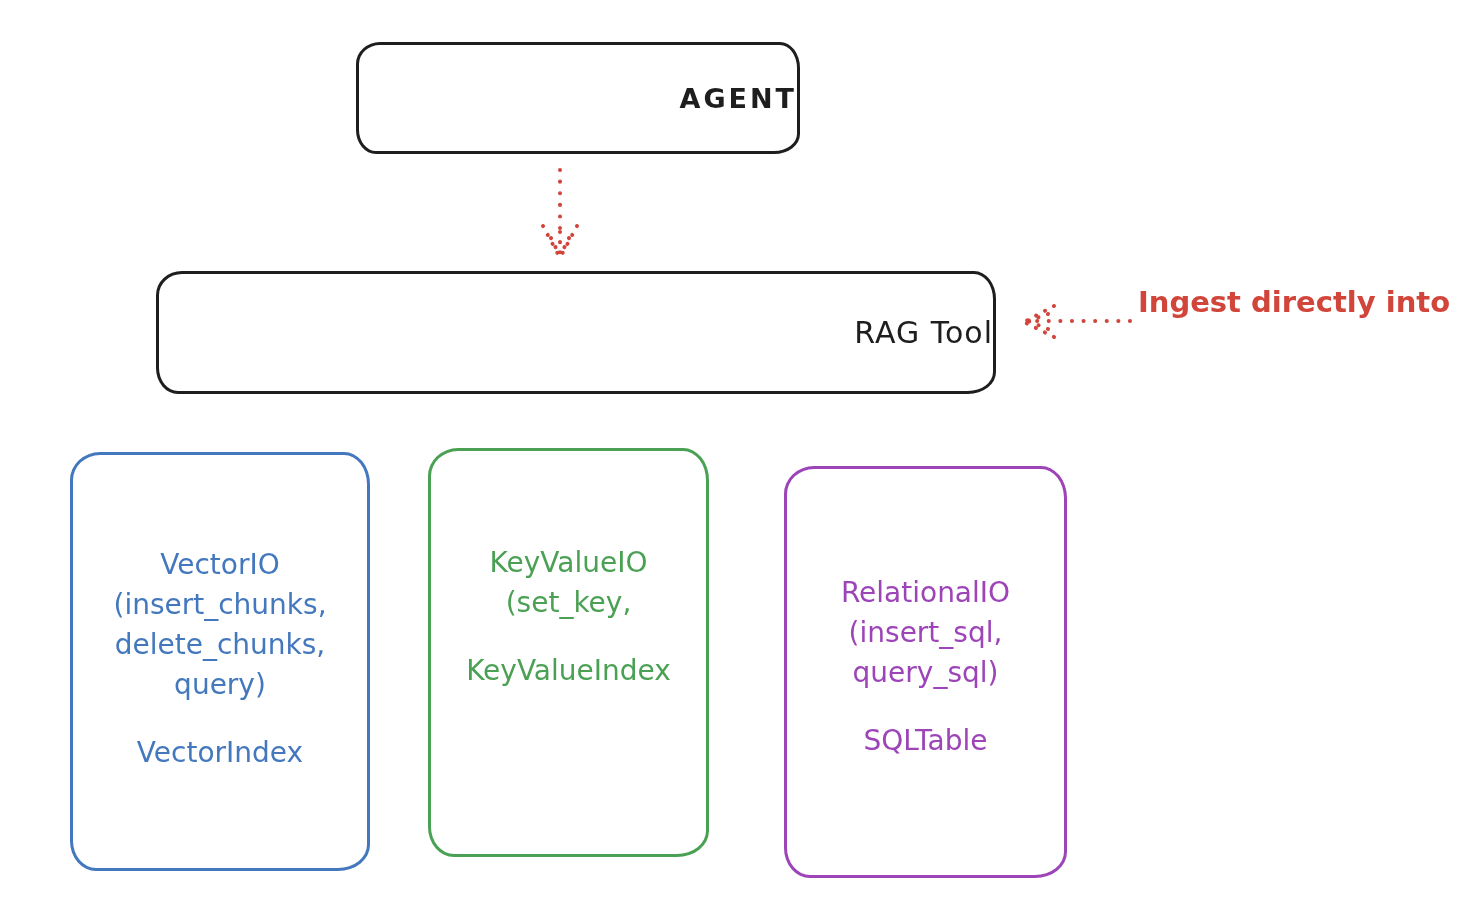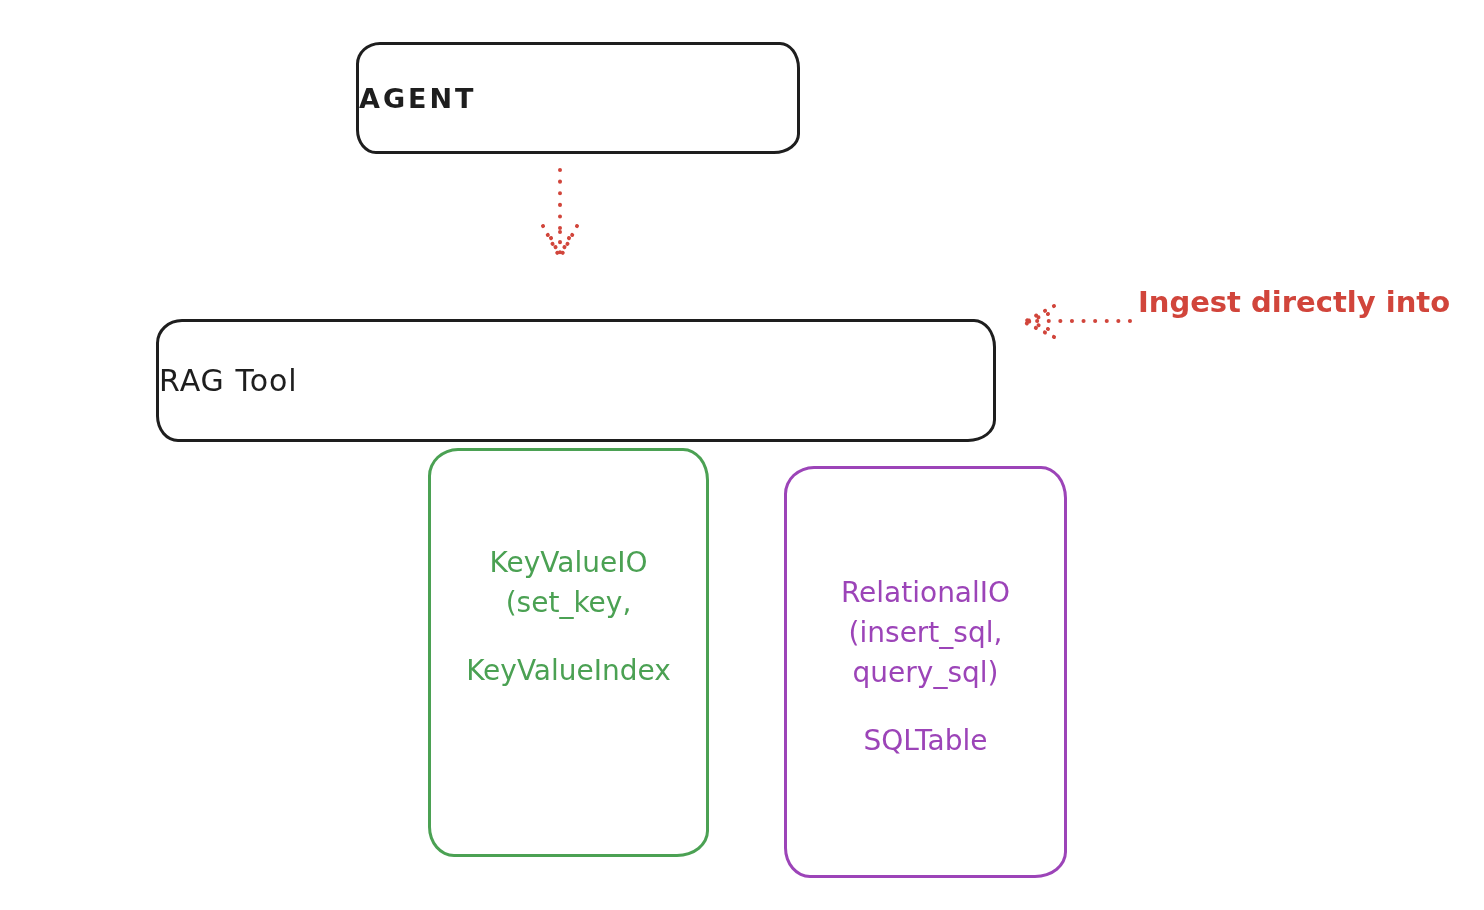--- a/index.html
+++ b/index.html
@@ -2,32 +2,32 @@
 <html style="--background: #ffffff; --ink: #1e1e1e; --red: #d1453b; --blue: #4478be; --green: #4ba153; --purple: #9c44b8;"><head>
 <meta charset="utf-8">
 <style>
   html,body{margin:0;padding:0;background:#ffffff;}
   .canvas{
     position:relative;width:1484px;height:910px;background:var(--background,#fff);
     font-family:"DejaVu Sans","Liberation Sans",sans-serif;overflow:hidden;
   }
   .sketch-box{
     position:absolute;box-sizing:border-box;border:3px solid var(--ink);
-    display:flex;align-items:center;justify-content:flex-start;color:var(--ink);
+    display:flex;align-items:center;justify-content:flex-end;color:var(--ink);
     background:transparent;
   }
   .agent-box{
     left:356px;top:42px;width:444px;height:112px;
     border-radius:24px 20px 26px 20px / 22px 26px 20px 24px;
     font-size:27px;font-weight:600;letter-spacing:3px;
   }
   .rag-box{
     left:156px;top:271px;width:840px;height:123px;
     border-radius:26px 22px 28px 22px / 24px 28px 22px 26px;
-    font-size:30px;font-weight:500;letter-spacing:1px;margin-top:48px;
+    font-size:30px;font-weight:500;letter-spacing:1px;
   }
   .backend{
     position:absolute;box-sizing:border-box;border:3px solid;
     border-radius:30px 26px 32px 26px / 28px 32px 26px 30px;
     display:flex;flex-direction:column;align-items:center;text-align:center;
     font-size:28px;line-height:40px;font-weight:500;background:transparent;
   }
   .backend .index-label{margin-top:28px;}
   .vector{left:70px;top:452px;width:300px;height:419px;border-color:var(--blue);color:var(--blue);padding-top:90px;}
   .keyvalue{left:428px;top:448px;width:281px;height:409px;border-color:var(--green);color:var(--green);padding-top:92px;}
@@ -68,20 +68,27 @@
       <path class="arrow arrow-head" d="M1054 337 L1024 322"></path>
       <path class="arrow arrow-head" d="M1048 314 L1028 321"></path>
       <path class="arrow arrow-head" d="M1048 329 L1028 321"></path>
     </g>
   </svg>
 
   <div class="annotation">
     <div>Ingest directly into</div>
   </div>
 
+  <div class="backend vector">
+    <div>VectorIO</div>
+    <div>(insert_chunks,</div>
+    <div>delete_chunks,</div>
+    <div>query)</div>
+    <div class="index-label">VectorIndex</div>
+  </div>
 
   <div class="backend keyvalue">
     <div>KeyValueIO</div>
     <div>(set_key,</div>
     <div class="index-label">KeyValueIndex</div>
   </div>
 
   <div class="backend relational">
     <div>RelationalIO</div>
     <div>(insert_sql,</div>

